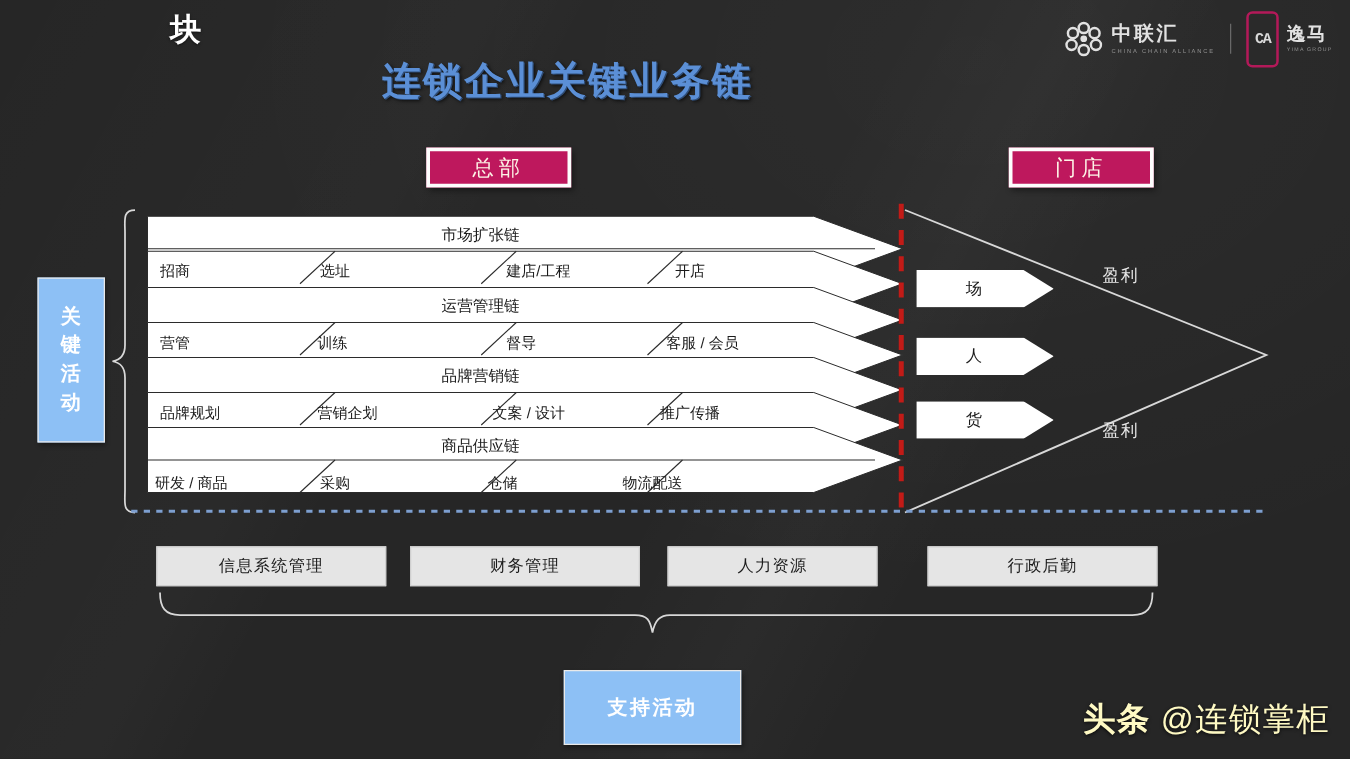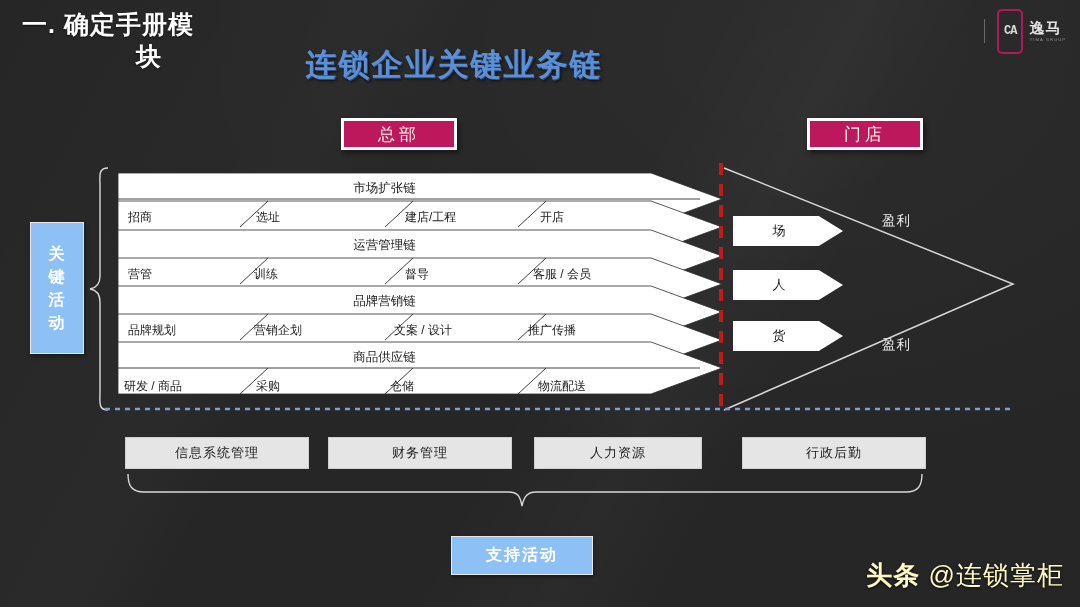--- a/index.html
+++ b/index.html
@@ -123,50 +123,66 @@
     background:#e5e5e5; border:1px solid #cfcfcf;
     display:flex; align-items:center; justify-content:center;
     color:#1b1b1b; font-size:13px; letter-spacing:1px;
   }
   .s1{ left:125px; width:184px; }
   .s2{ left:328px; width:184px; }
   .s3{ left:534px; width:168px; }
   .s4{ left:742px; width:184px; }
 
   .support-box{
-    position:absolute; left:451px; top:536px; width:142px; height:39px;
+    position:absolute; left:451px; top:536px; width:142px; height:60px;
     background:#8dc0f5; border:1px solid #e9e9e9;
     display:flex; align-items:center; justify-content:center;
     color:#ffffff; font-size:16px; font-weight:bold; letter-spacing:2px;
     box-shadow:1px 2px 4px rgba(0,0,0,.4);
   }
 
   .watermark{
     position:absolute; right:16px; bottom:14px;
     font-size:26px; font-weight:bold; color:#fef9c3;
     letter-spacing:1px;
     text-shadow:0 1px 3px rgba(0,0,0,.8);
   }
   .watermark .at{ font-weight:normal; }
 </style>
 </head>
 <body>
 
 <div class="bg-sheen"></div>
 
 <div class="slide-heading">
-  <span class="ln1">一. 确定手册模</span>
   <span class="ln2">块</span>
 </div>
 
 <div class="main-title">
   <span>连锁企业关键业务链</span>
 </div>
 
 <div class="logo-bar">
+  <div class="logo-a">
+    <svg class="flower" viewBox="0 0 40 40">
+      <g fill="none" stroke="#efefef" stroke-width="2.6">
+        <circle cx="20" cy="8.5" r="5.4"></circle>
+        <circle cx="31.5" cy="14" r="5.4"></circle>
+        <circle cx="33" cy="26.5" r="5.4"></circle>
+        <circle cx="20" cy="32" r="5.4"></circle>
+        <circle cx="7" cy="26.5" r="5.4"></circle>
+        <circle cx="8.5" cy="14" r="5.4"></circle>
+      </g>
+      <circle cx="20" cy="20" r="3.6" fill="#efefef"></circle>
+    </svg>
+    <div class="logo-a-text">
+      <div class="logo-a-cn">中联汇</div>
+      <div class="logo-a-en">CHINA CHAIN ALLIANCE</div>
+    </div>
+  </div>
   <div class="logo-div"></div>
   <div class="logo-b">
     <div class="ca-mark">CA</div>
     <div class="logo-b-text">
       <div class="logo-b-cn">逸马</div>
       <div class="logo-b-en">YIMA GROUP</div>
     </div>
   </div>
 </div>
 
@@ -243,21 +259,21 @@
 <div class="row-label" style="left:118px; top:290px; width:533px;">品牌营销链</div>
 <div class="sub-label" style="left:128px; top:320px;">品牌规划</div>
 <div class="sub-label" style="left:254px; top:320px;">营销企划</div>
 <div class="sub-label" style="left:394px; top:320px;">文案 / 设计</div>
 <div class="sub-label" style="left:528px; top:320px;">推广传播</div>
 
 <div class="row-label" style="left:118px; top:346px; width:533px;">商品供应链</div>
 <div class="sub-label" style="left:124px; top:376px;">研发 / 商品</div>
 <div class="sub-label" style="left:256px; top:376px;">采购</div>
 <div class="sub-label" style="left:390px; top:376px;">仓储</div>
-<div class="sub-label" style="left:538px; top:376px;">物流配送</div>
+<div class="sub-label" style="left:498px; top:376px;">物流配送</div>
 
 <div class="rarrow r1">场</div>
 <div class="rarrow r2">人</div>
 <div class="rarrow r3">货</div>
 
 <div class="profit p-top">盈利</div>
 <div class="profit p-bot">盈利</div>
 
 <div class="sbox s1">信息系统管理</div>
 <div class="sbox s2">财务管理</div>

